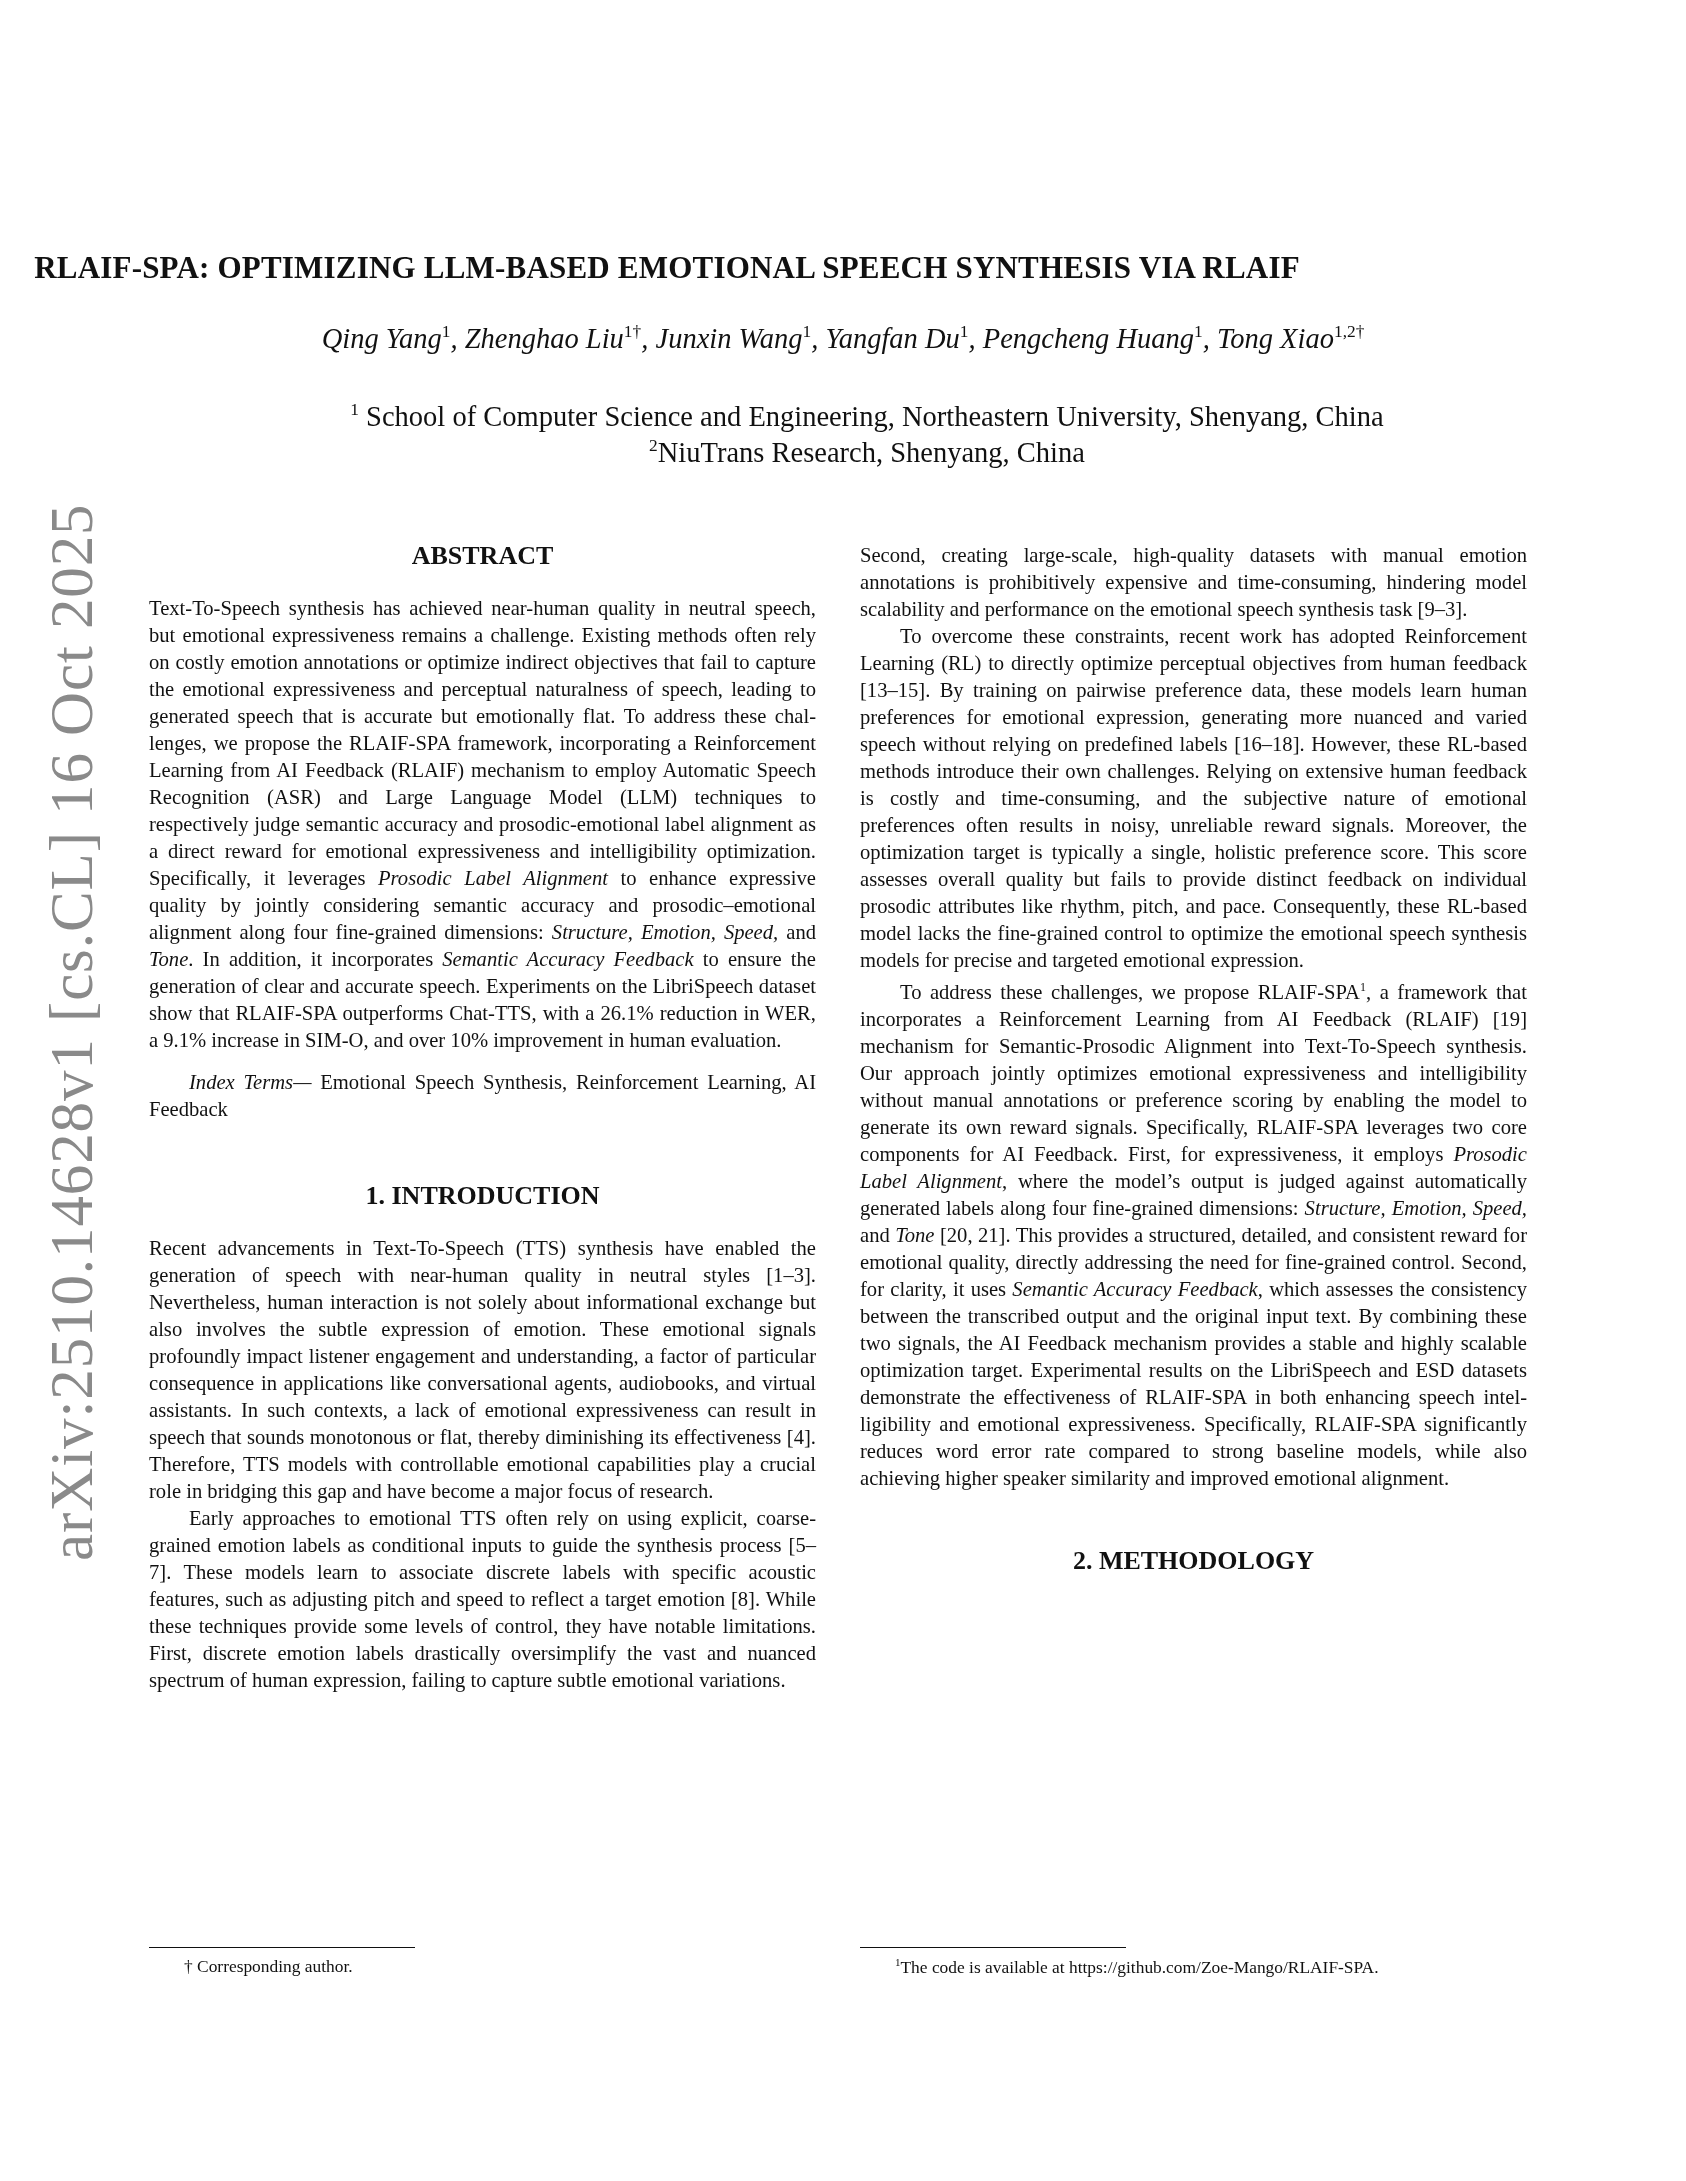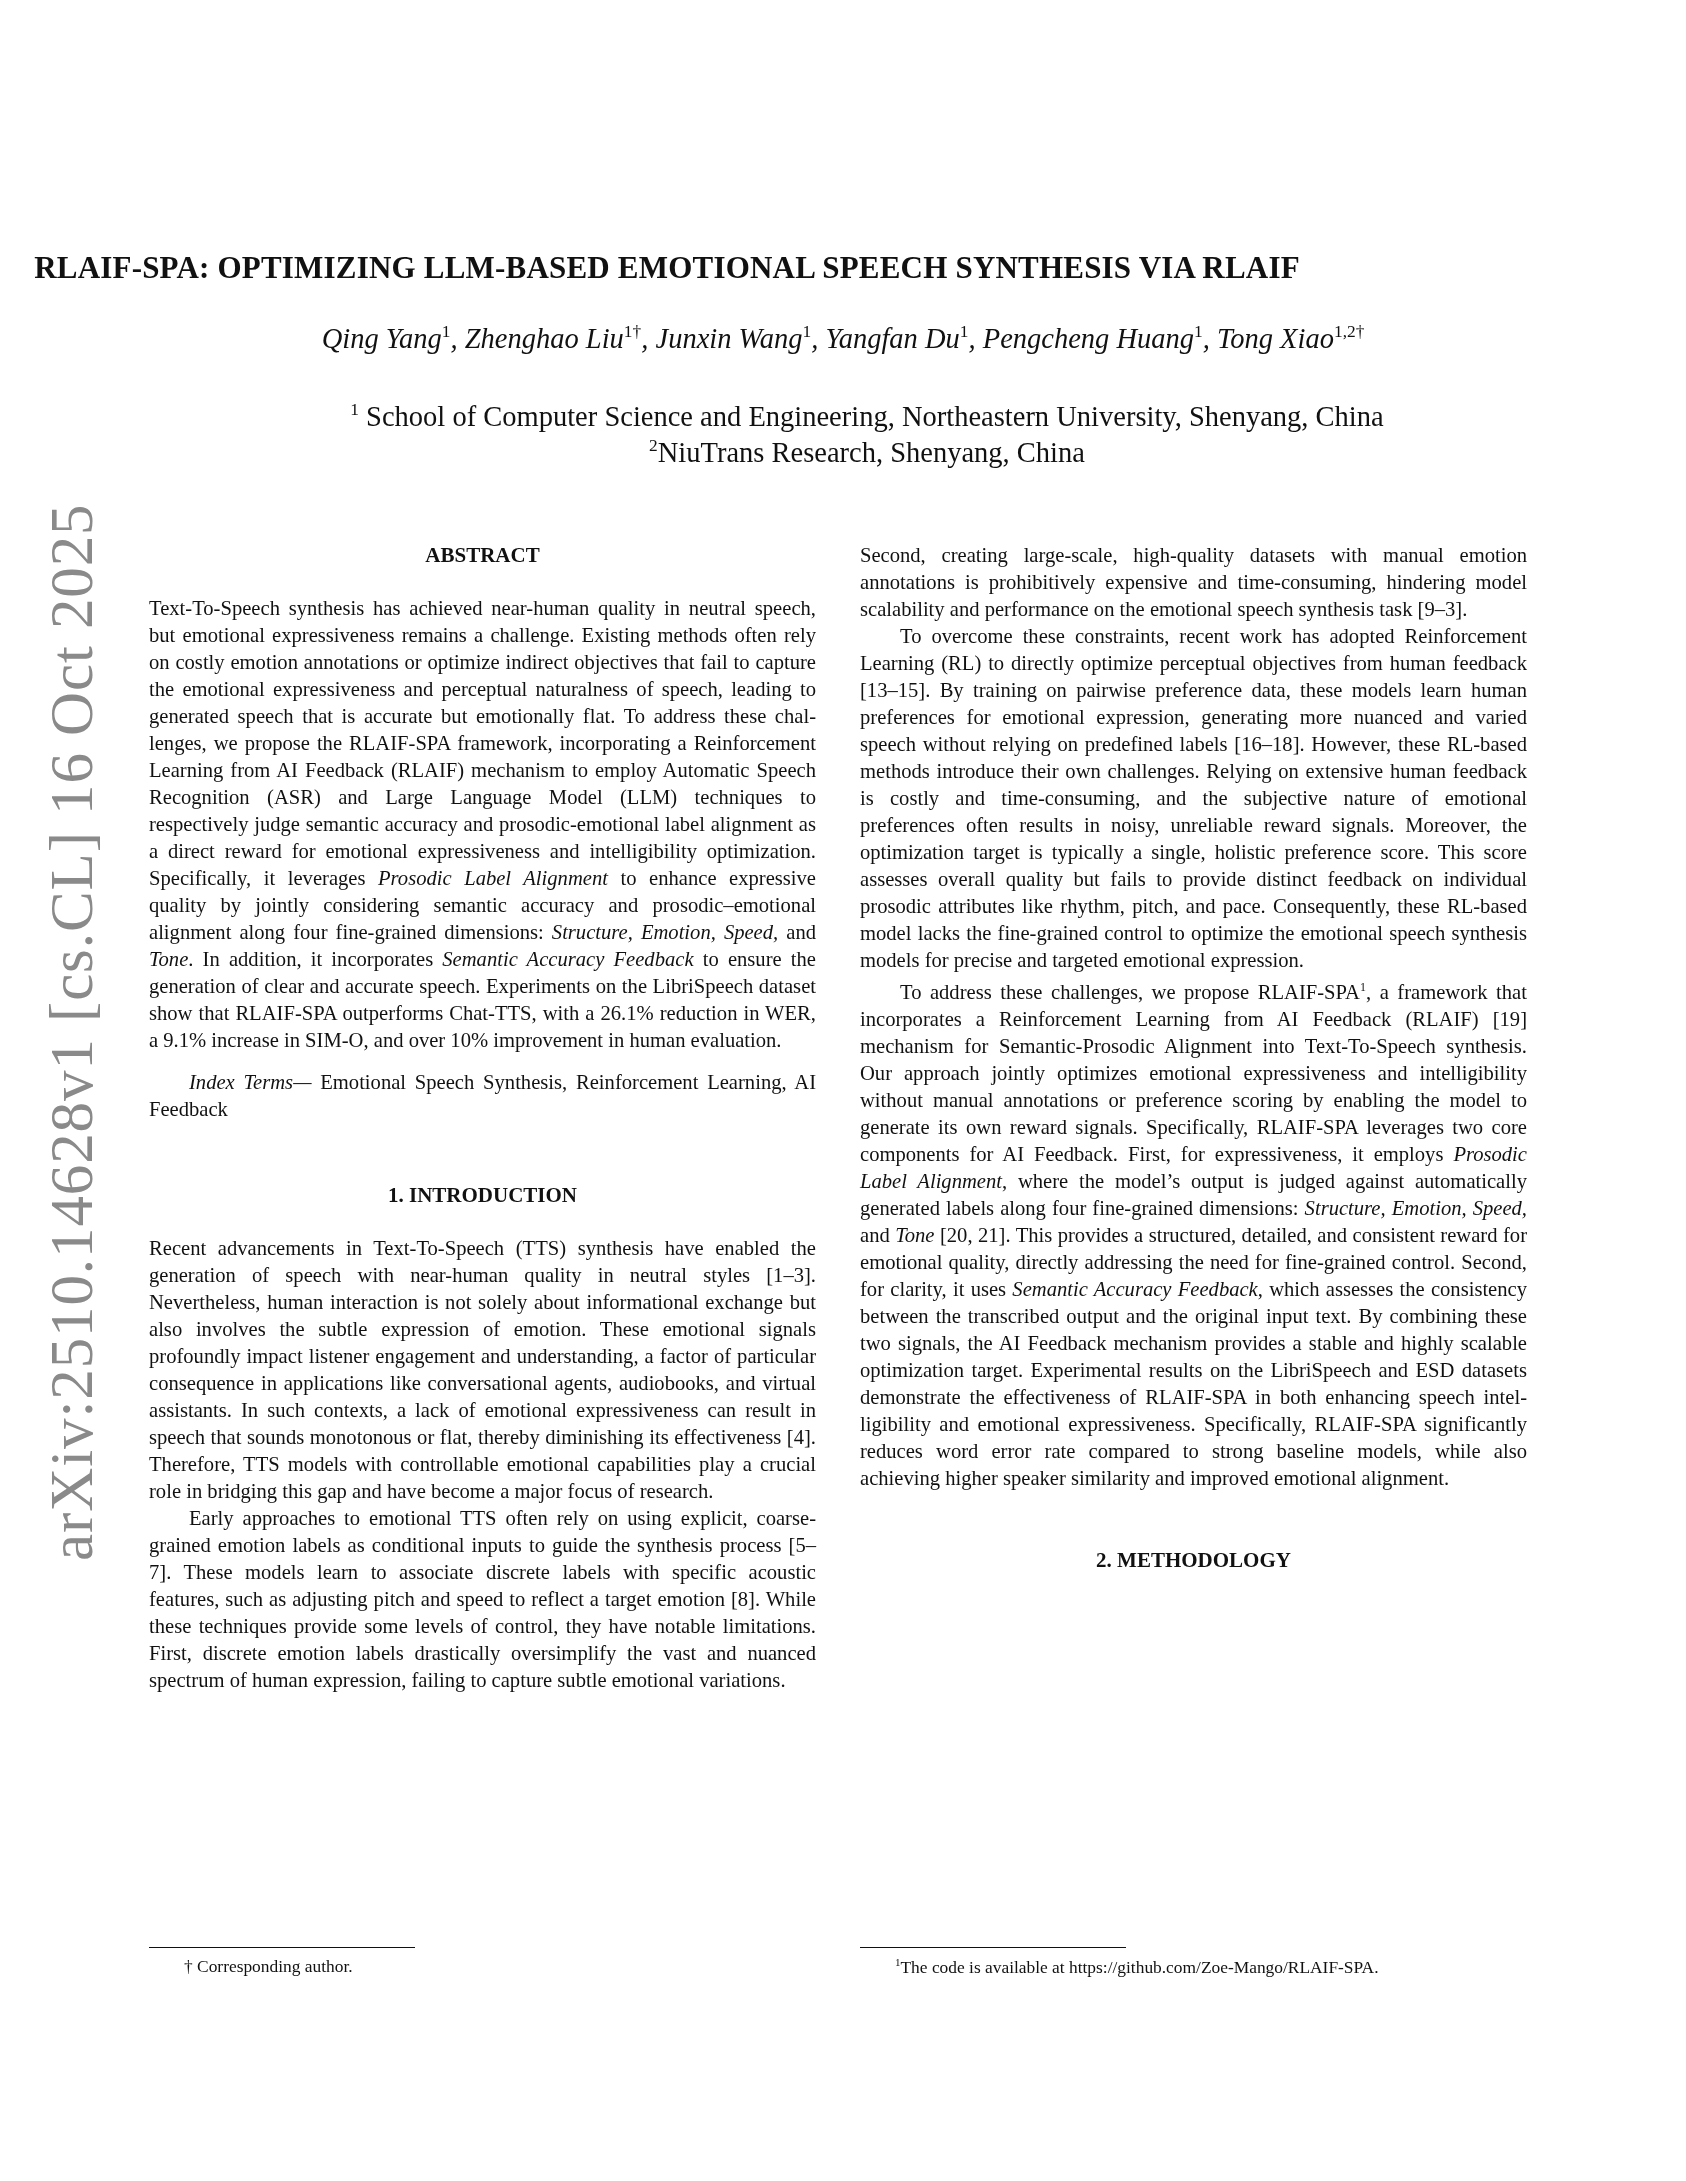--- a/index.html
+++ b/index.html
@@ -12,21 +12,21 @@
   .authors { position: absolute; top: 321px; left: 0; width: 1686px; text-align: center;
              font-style: italic; font-size: 28.5px; }
   .authors sup { font-style: normal; font-size: 17.4px; }
   .affil { position: absolute; left: 0; width: 1686px; text-align: center; font-size: 28.5px; padding-left: 24px; }
   .affil sup { font-size: 17.4px; }
   .affil1 { top: 399px; }
   .affil2 { top: 435px; }
   .col { position: absolute; width: 667px; font-size: 20.6px; line-height: 27px; text-align: justify; hyphens: manual; }
   .col-left { left: 149px; top: 542px; }
   .col-right { left: 860px; top: 542px; }
-  .heading { text-align: center; font-weight: bold; font-size: 21px; margin: 0; }
+  .heading { text-align: center; font-weight: bold; font-size: 26px; margin: 0; }
   .col p { margin: 0; }
   .indent { text-indent: 40px; }
   .abstract-heading { margin-bottom: 26px; }
   .index-terms { margin-top: 14.7px !important; }
   .sec-heading { margin-top: 59px; margin-bottom: 26px; }
   .sec-heading-right { margin-top: 55px; margin-bottom: 26px; }
   .fn-rule { position: absolute; height: 1.4px; background: #111; width: 266px; top: 1947px; }
   .fn-rule-left { left: 149px; }
   .fn-rule-right { left: 860px; }
   .footnote { position: absolute; top: 1956px; font-size: 17.4px; }

